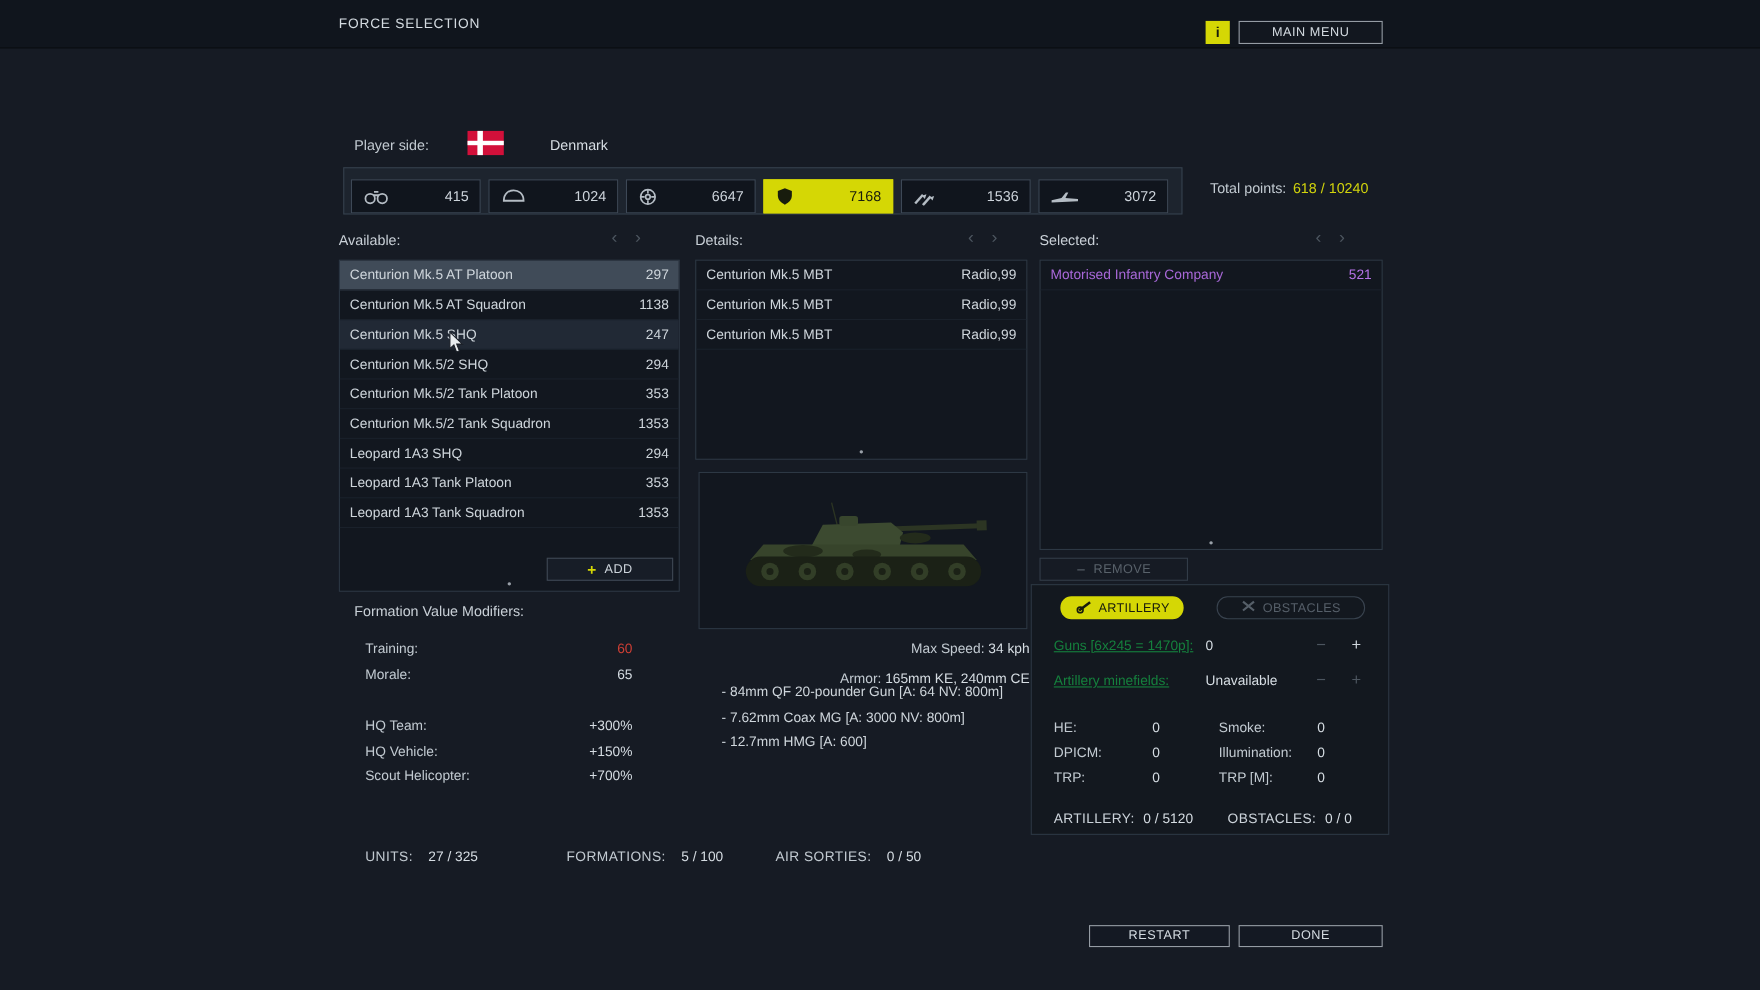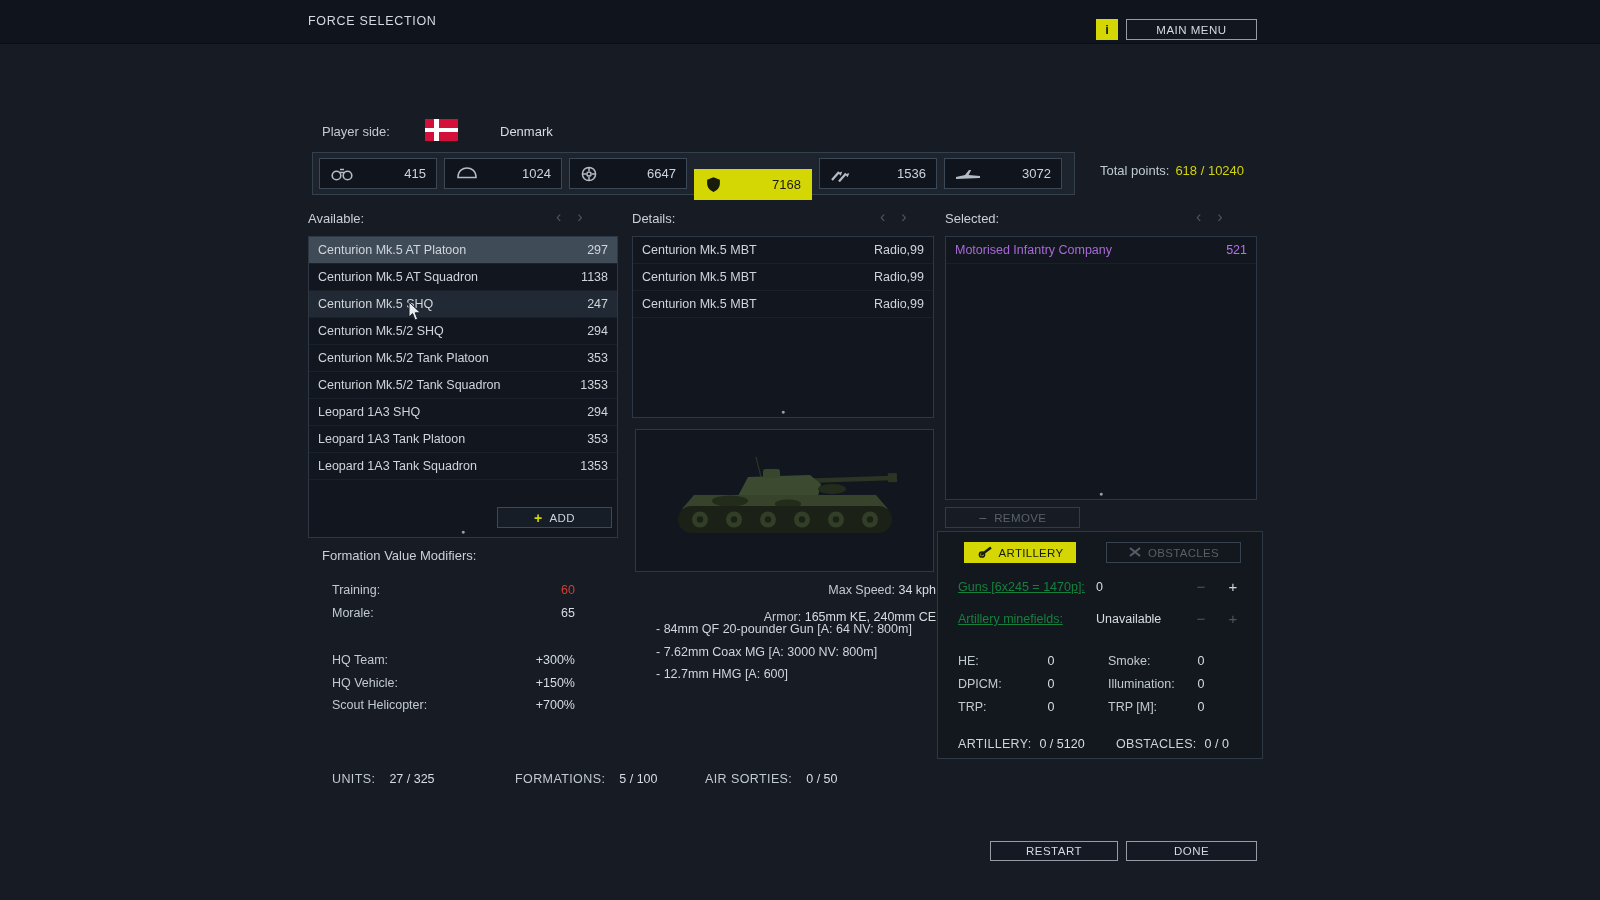--- a/index.html
+++ b/index.html
@@ -16,21 +16,21 @@
   .info-btn { position:absolute; left:1096px; top:19px; width:22px; height:21px; background:#d5d705; color:#181c0d; display:flex; align-items:center; justify-content:center; font-weight:bold; font-size:13px; cursor:pointer; }
   .menu-btn { position:absolute; left:1126px; top:19px; width:131px; height:21px; border:1px solid #959ca4; background:#12171f; color:#d3dae0; font-size:11.5px; letter-spacing:.5px; display:flex; align-items:center; justify-content:center; cursor:pointer; }
   
   .lbl { color:#c2cad1; }
   .player-label { position:absolute; left:322px; top:124px; }
   .flag { position:absolute; left:425px; top:119px; width:33px; height:22px; background:#d2103a; }
   .flag .v { position:absolute; left:9px; top:0; width:4.5px; height:22px; background:#fff; }
   .flag .h { position:absolute; left:0; top:8.7px; width:33px; height:4.5px; background:#fff; }
   .player-country { position:absolute; left:500px; top:124px; color:#d6dde3; }
   
-  .catbar { position:absolute; left:312px; top:152px; width:763px; height:43px; background:#1d242e; border:1px solid #35404d; display:flex; align-items:center; padding:0 6px; gap:7px; }
+  .catbar { position:absolute; left:312px; top:152px; width:763px; height:43px; background:#1d242e; border:1px solid #35404d; display:flex; align-items:flex-end; padding:0 6px; gap:7px; }
   .cat-btn { width:118px; height:31px; background:#10151d; border:1px solid #3d4856; display:flex; align-items:center; justify-content:space-between; padding:0 10px; color:#ccd3da; cursor:pointer; }
   .cat-btn svg { display:block; color:#b4bcc4; }
   .cat-btn .num { font-size:13px; }
   .cat-btn.on { background:#d5d705; border-color:#d5d705; color:#181c0d;margin-top:22px; }
   .cat-btn.on svg { color:#181c0d; }
   .total-points { position:absolute; left:1100px; top:163px; }
   .total-points .val { color:#d2d40c; margin-left:6px; }
   
   .col-head { position:absolute; color:#c9d0d7; font-size:13px; }
   .pager { position:absolute; display:flex; gap:16px; color:#4c555f; font-size:16px; line-height:14px; }
@@ -44,21 +44,21 @@
   .sel-list .lcost { color:#b672e8; }
   .pagedot { position:absolute; bottom:2px; left:0; width:100%; text-align:center; font-size:7px; color:#99a0a8; }
   
   .sm-btn { position:absolute; height:21px; border:1px solid #3f4955; background:#171d27; color:#ccd3da; display:flex; align-items:center; justify-content:center; gap:7px; font-size:11.5px; letter-spacing:.4px; cursor:pointer; }
   .sm-btn .plus { color:#d5d705; font-size:14px; font-weight:bold; }
   .sm-btn.disabled { color:#59626b; border-color:#323c48; background:transparent; }
   .sm-btn.disabled .minus { color:#59626b; font-size:14px; }
   .weapon-lines { position:absolute; left:656px; top:618px; font-size:12.5px; line-height:22.5px; color:#cfd6dc; }
   
   .support { position:absolute; left:937px; top:531px; width:326px; height:228px; border:1px solid #2d3844; background:#13181f; }
-  .tab-btn { position:absolute; height:21px; display:flex; align-items:center; justify-content:center; gap:6px; font-size:11.5px; letter-spacing:.3px; cursor:pointer; }
+  .tab-btn { position:absolute; height:21px; display:flex; align-items:center; justify-content:center; gap:6px; font-size:11.5px; letter-spacing:.3px; cursor:pointer;border-radius:10px; }
   .tab-btn.yellow { background:#d5d705; color:#181c0d; }
   .tab-btn.off { border:1px solid #39434f; color:#565f69; background:transparent; }
   .sup-row { position:absolute; left:0; width:326px; height:20px; font-size:12.5px; }
   .sup-row .rl { position:absolute; left:20px; color:#15803d;text-decoration:underline; }
   .sup-row .rv { position:absolute; left:158px; color:#d6dde3; }
   .step { position:absolute; width:22px; text-align:center; font-size:15px; cursor:pointer; color:#cfd6dc; top:-2px; }
   .step.dim { color:#4c555f; }
   .ammo-grid { position:absolute; left:20px; top:122px; width:286px; display:grid; grid-template-columns:1fr 1fr; column-gap:14px; row-height:23px; }
   .ammo-row { height:23px; font-size:12.5px; }
   .ammo-row .al { display:inline-block; width:86px; color:#c2cad1; }

